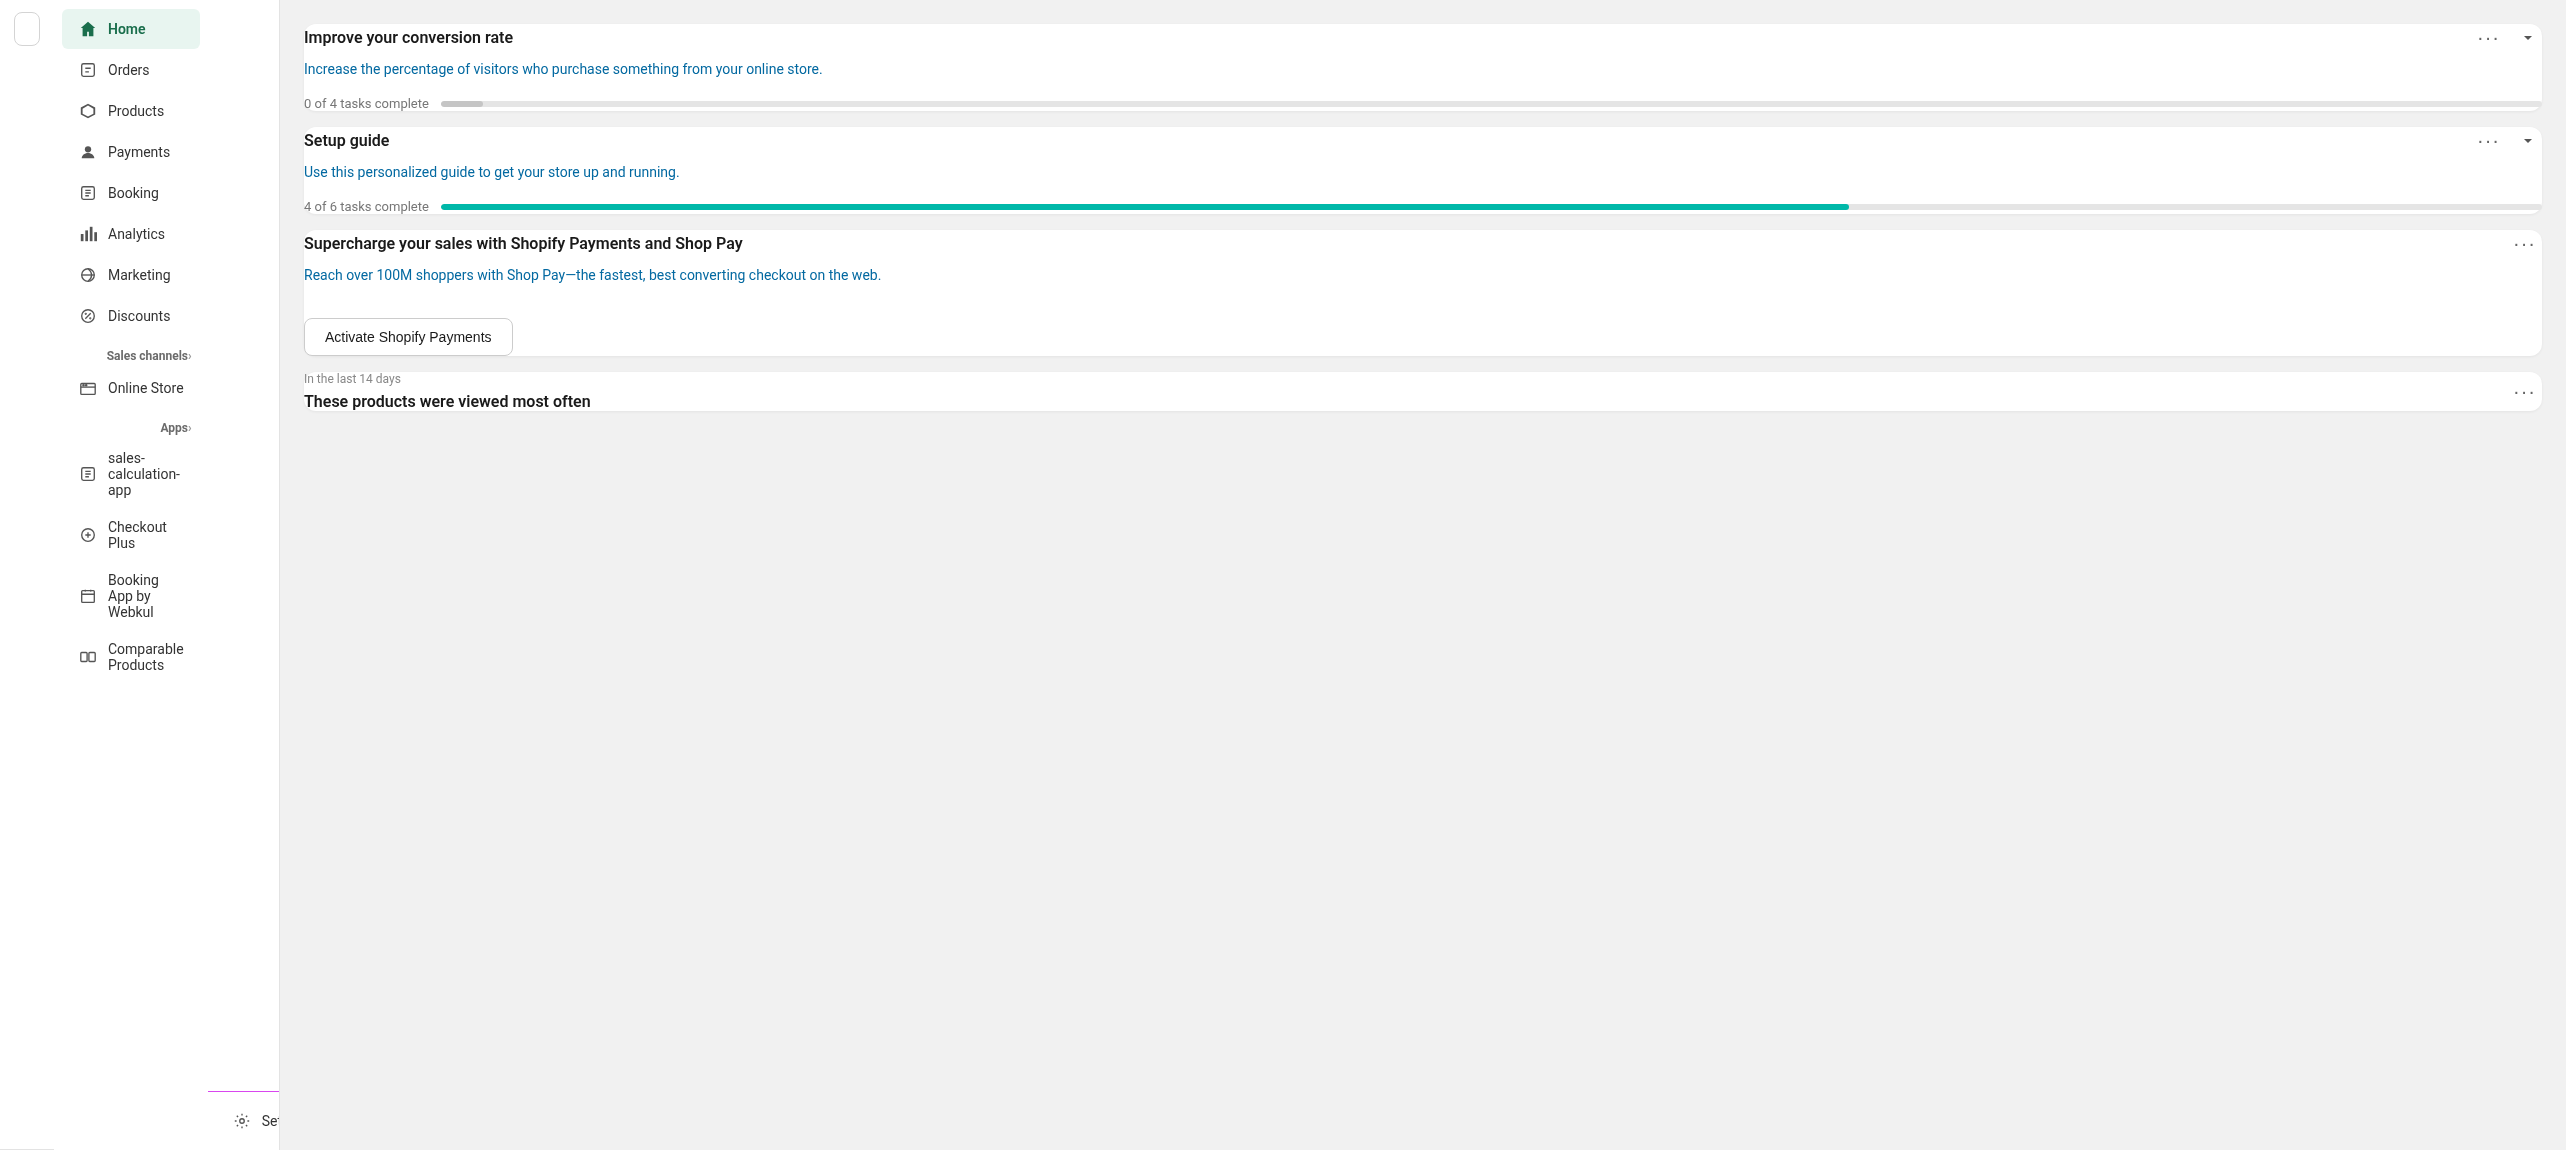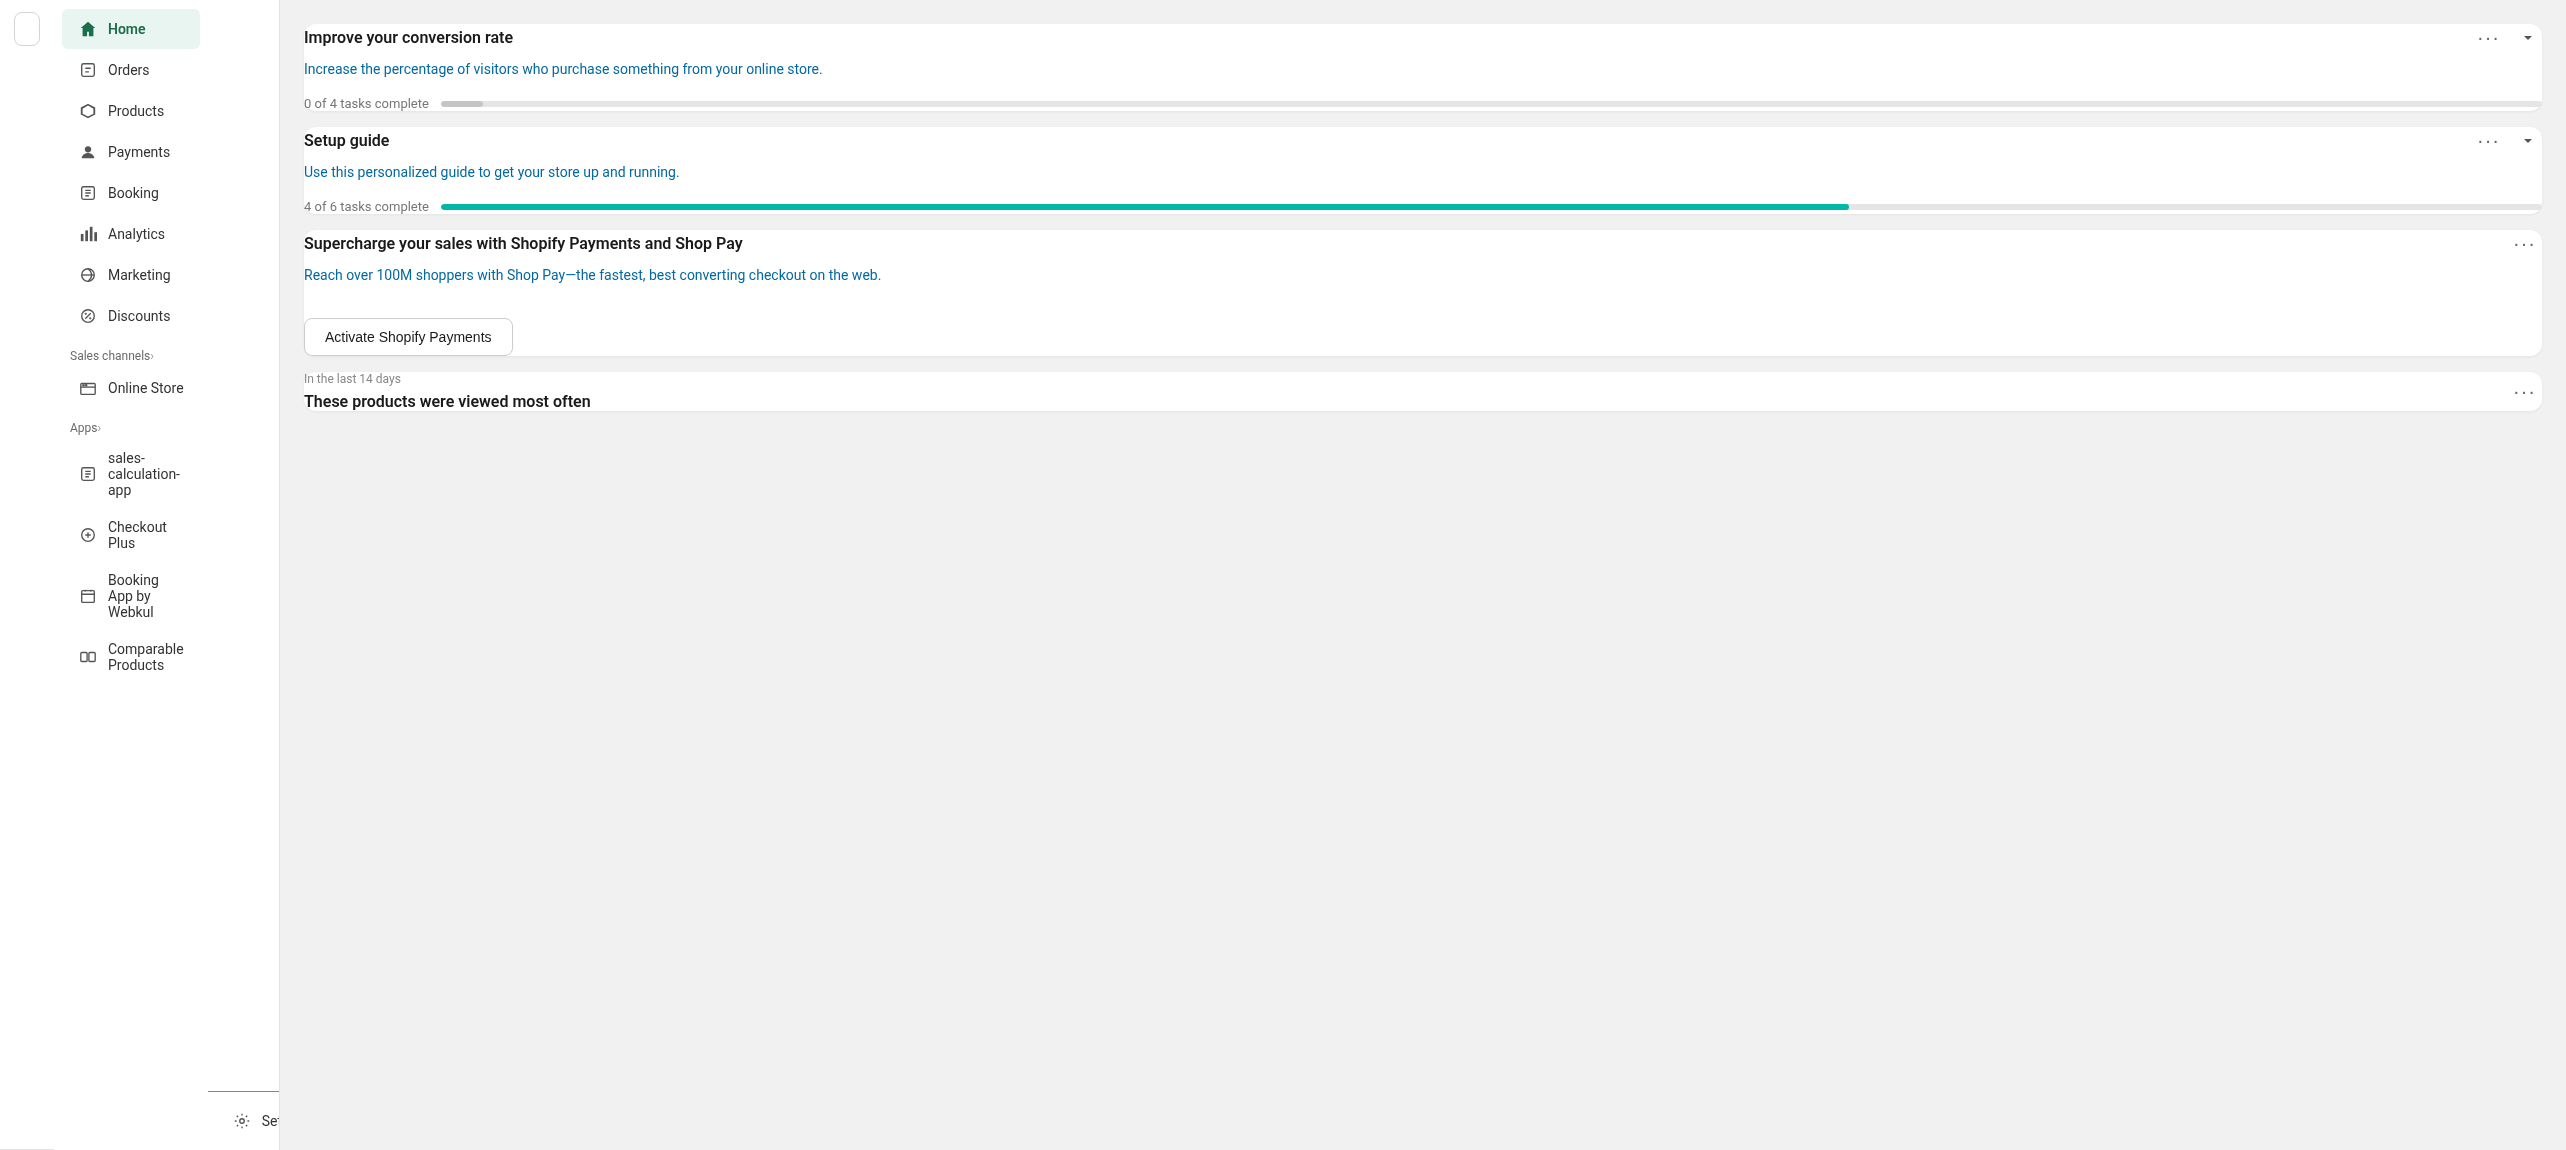--- a/index.html
+++ b/index.html
@@ -72,24 +72,24 @@
     }
 
     .nav-icon svg {
       width: 18px;
       height: 18px;
     }
 
     .section-label {
       display: flex;
       align-items: center;
-      justify-content: flex-start;
+      justify-content: flex-end;
       padding: 12px 16px 4px;
       font-size: 12px;
-      font-weight: 400;
+      font-weight: 700;
       color: #6b6b6b;
       text-transform: none;
       letter-spacing: 0;
       cursor: pointer;
     }
 
     .section-label .chevron {
       font-size: 12px;
       color: #999;
     }

